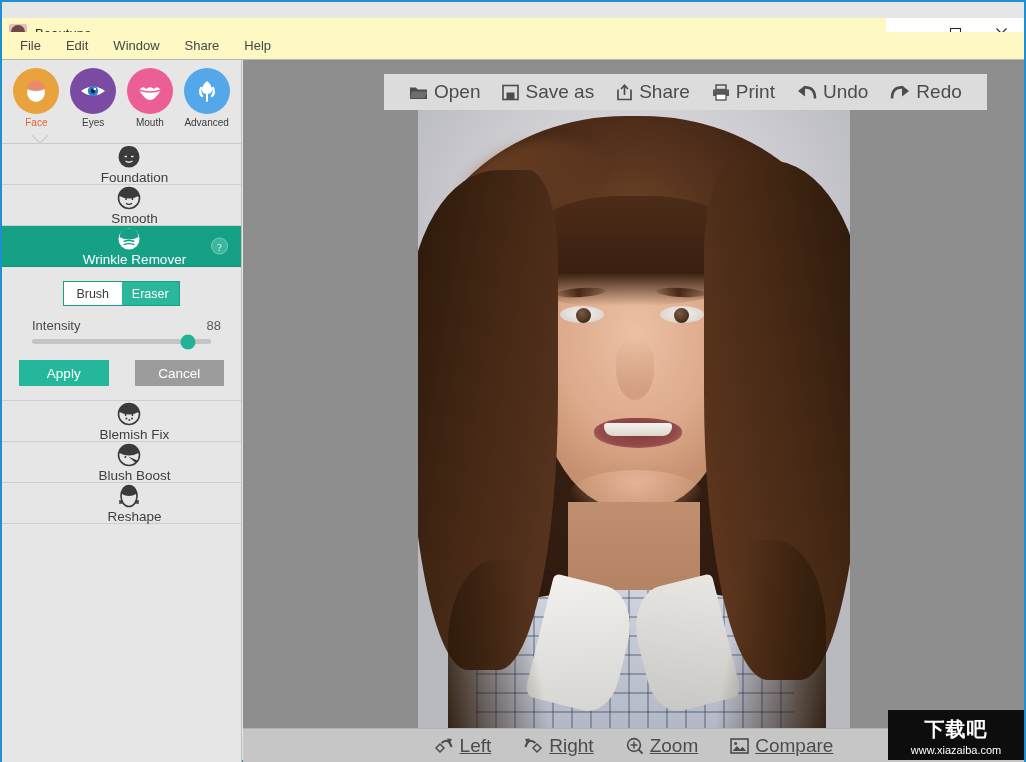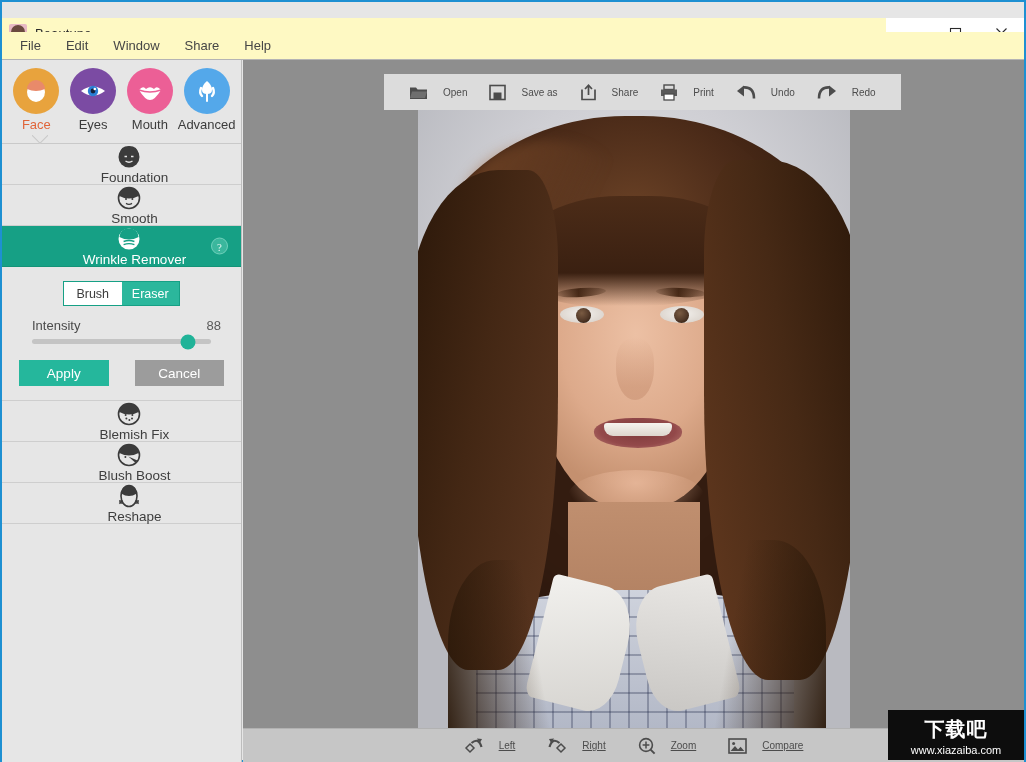--- a/index.html
+++ b/index.html
@@ -63,21 +63,21 @@
     justify-content: space-around; padding: 8px 6px 0 6px;
     border-bottom: 1px solid #c9c9c9; position: relative;
   }
   .cat {
     width: 54px; display: flex; flex-direction: column; align-items: center;
   }
   .cat-ico {
     width: 46px; height: 46px; border-radius: 50%; position: relative;
     display: flex; align-items: center; justify-content: center;
   }
-  .cat-lbl { font-size: 13px; margin-top: 3px; color: #3c3c3c; white-space: nowrap; }
+  .cat-lbl { font-size: 10px; margin-top: 3px; color: #3c3c3c; white-space: nowrap; }
   .cat.active .cat-lbl { color: #e0653a; }
   #cat-caret {
     position: absolute; left: 30px; bottom: -1px; width: 16px; height: 9px;
     overflow: hidden;
   }
   #cat-caret::after {
     content: ""; position: absolute; left: 1px; top: -8px; width: 13px;
     height: 13px; background: #e6e6e6; transform: rotate(45deg);
     border-right: 1px solid #c9c9c9; border-bottom: 1px solid #c9c9c9;
   }
@@ -257,22 +257,22 @@
     position: absolute; left: 141px; top: 14px; height: 36px;
     background: rgba(231,231,231,.88); display: flex; align-items: center;
     padding: 0 14px;
   }
   #bottom-bar {
     position: absolute; left: 241px; top: 726px; width: 781px; height: 34px;
     background: #c6c6c6; display: flex; align-items: center;
     justify-content: center; border-top: 1px solid #b2b2b2;
   }
   .tb-item {
-    display: flex; align-items: center; gap: 15px; padding: 0 11px;
-    font-size: 10px; color: #4c4c4c; height: 100%;
+    display: flex; align-items: center; gap: 6px; padding: 0 11px;
+    font-size: 19px; color: #4c4c4c; height: 100%;
   }
   #bottom-bar .tb-item { padding: 4px 16px; text-decoration: underline; }
   .tb-item svg { display: block; flex: none; }
 
   
   #watermark {
     position: absolute; right: 0; bottom: 0; width: 136px; height: 50px;
     background: #0d0d0d; display: flex; flex-direction: column;
     align-items: center; justify-content: center; overflow: hidden;
   }

